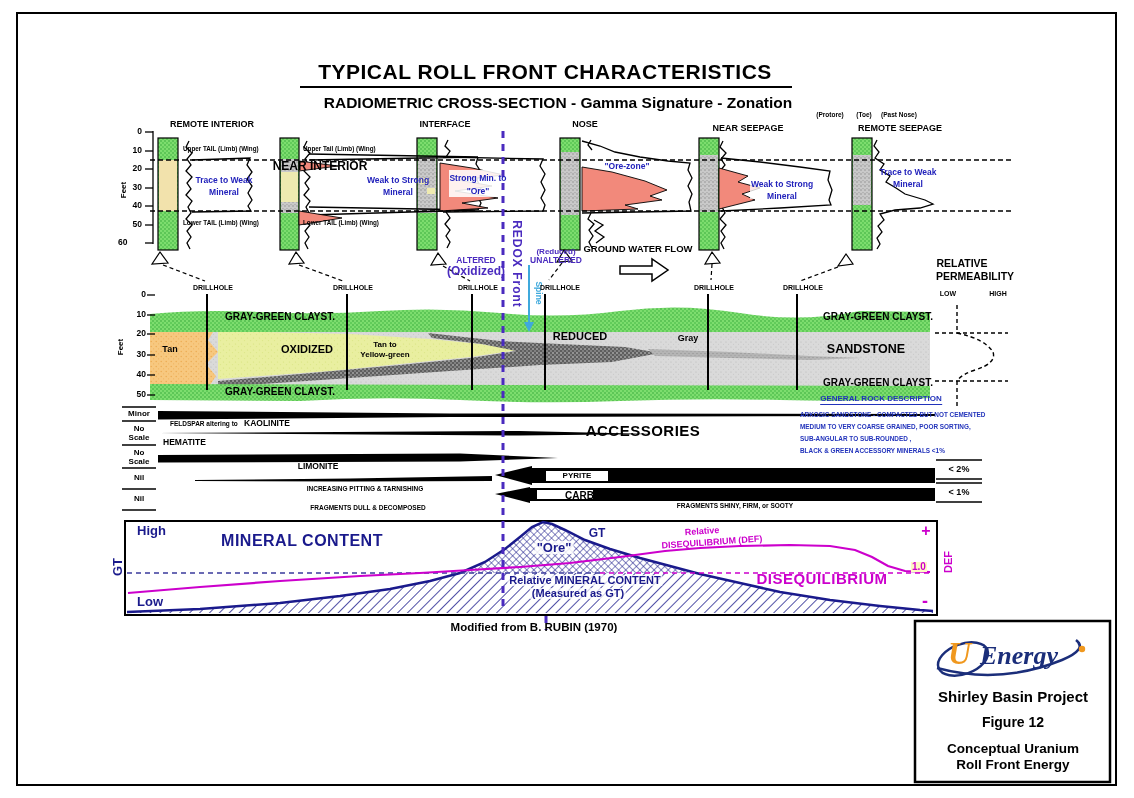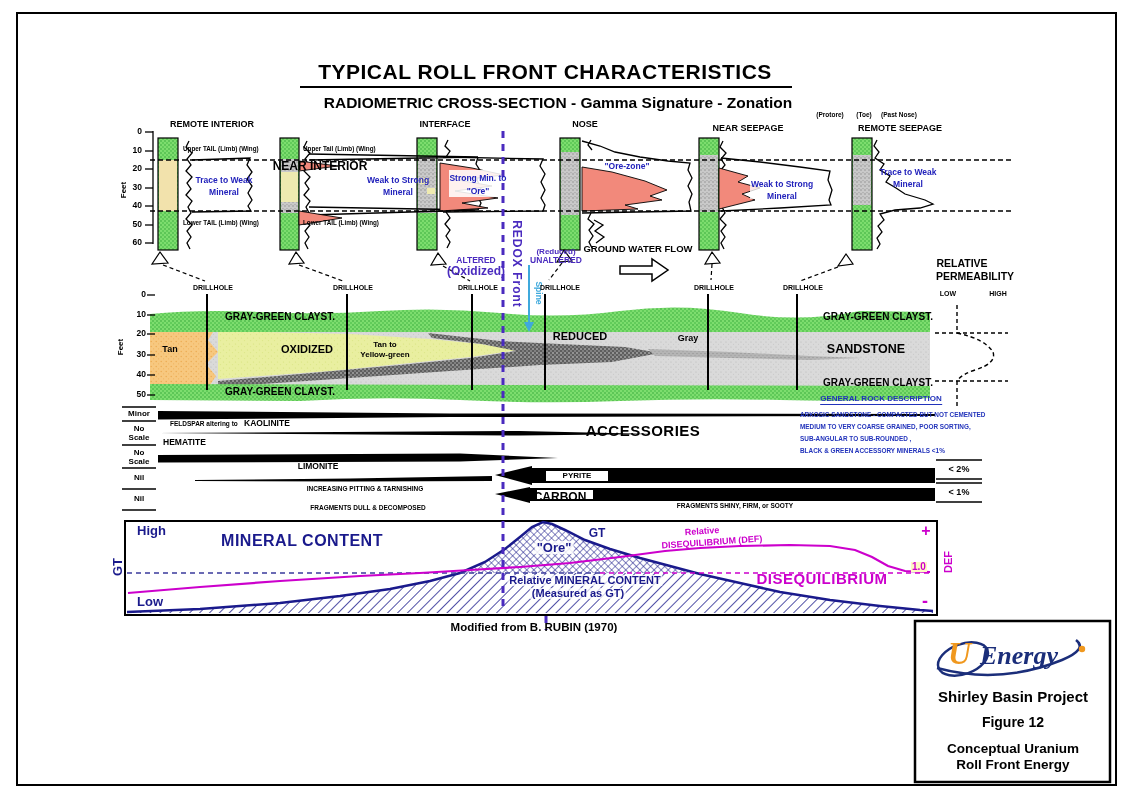--- a/index.html
+++ b/index.html
@@ -275,21 +275,21 @@
 
 <div class="lb ctr b" style="left:558px;top:95px;font-size:15.5px;">RADIOMETRIC CROSS-SECTION -  Gamma Signature  - Zonation</div>
 <div class="lb ctr b" style="left:545px;top:61px;font-size:21px;letter-spacing:.5px;">TYPICAL ROLL FRONT CHARACTERISTICS</div>
 
 <div class="lb b" style="left:118px;top:127px;width:24px;text-align:right;font-size:8.5px;">0</div>
 <div class="lb b" style="left:118px;top:146px;width:24px;text-align:right;font-size:8.5px;">10</div>
 <div class="lb b" style="left:118px;top:164px;width:24px;text-align:right;font-size:8.5px;">20</div>
 <div class="lb b" style="left:118px;top:183px;width:24px;text-align:right;font-size:8.5px;">30</div>
 <div class="lb b" style="left:118px;top:201px;width:24px;text-align:right;font-size:8.5px;">40</div>
 <div class="lb b" style="left:118px;top:220px;width:24px;text-align:right;font-size:8.5px;">50</div>
-<div class="lb b" style="left:118px;top:238px;width:24px;text-align:right;font-size:8.5px;">60</div>
+<div class="lb b" style="left:118px;top:238px;width:24px;text-align:left;font-size:8.5px;">60</div>
 <div class="lb rc b" style="left:124px;top:190px;font-size:8px;">Feet</div>
 
 <div class="lb ctr b" style="left:212px;top:120px;font-size:9px;">REMOTE INTERIOR</div>
 <div class="lb ctr b" style="left:320px;top:120px;font-size:12px;margin-top:40px;">NEAR INTERIOR</div>
 <div class="lb ctr b" style="left:445px;top:120px;font-size:9px;">INTERFACE</div>
 <div class="lb ctr b" style="left:585px;top:120px;font-size:9px;">NOSE</div>
 <div class="lb ctr b" style="left:748px;top:124px;font-size:9px;">NEAR SEEPAGE</div>
 <div class="lb ctr b" style="left:900px;top:124px;font-size:9px;">REMOTE SEEPAGE</div>
 <div class="lb ctr b" style="left:830px;top:112px;font-size:6.5px;">(Protore)</div>
 <div class="lb ctr b" style="left:864px;top:112px;font-size:6.5px;">(Toe)</div>
@@ -362,21 +362,21 @@
 <div class="lb b" style="left:124px;top:448px;width:30px;text-align:center;font-size:8px;white-space:normal;line-height:1.15;">No Scale</div>
 <div class="lb b" style="left:124px;top:474px;width:30px;text-align:center;font-size:8px;">Nil</div>
 <div class="lb b" style="left:124px;top:495px;width:30px;text-align:center;font-size:8px;">Nil</div>
 <div class="lb b" style="left:170px;top:421px;font-size:6.5px;">FELDSPAR altering to</div>
 <div class="lb b" style="left:244px;top:419px;font-size:8.5px;">KAOLINITE</div>
 <div class="lb b" style="left:163px;top:438px;font-size:8.5px;">HEMATITE</div>
 <div class="lb ctr b" style="left:318px;top:462px;font-size:8.5px;">LIMONITE</div>
 <div class="lb ctr b" style="left:365px;top:486px;font-size:6.5px;">INCREASING PITTING &amp; TARNISHING</div>
 <div class="lb ctr b" style="left:368px;top:505px;font-size:6.5px;">FRAGMENTS DULL &amp; DECOMPOSED</div>
 <div class="lb ctr b" style="left:577px;top:472px;font-size:8px;">PYRITE</div>
-<div class="lb ctr b" style="left:560px;top:491px;font-size:12px;text-align:center;">CARBON</div>
+<div class="lb ctr b" style="left:587px;top:491px;font-size:10px;text-align:center;">CARBON</div>
 <div class="lb ctr b" style="left:735px;top:503px;font-size:6.5px;">FRAGMENTS SHINY, FIRM, or SOOTY</div>
 <div class="lb ctr b" style="left:959px;top:465px;font-size:9px;">&lt; 2%</div>
 <div class="lb ctr b" style="left:959px;top:488px;font-size:9px;">&lt; 1%</div>
 
 <div class="lb b navy" style="left:137px;top:524px;font-size:13px;">High</div>
 <div class="lb b navy" style="left:137px;top:595px;font-size:13px;">Low</div>
 <div class="lb rc b navy" style="left:117px;top:567px;font-size:13px;">GT</div>
 <div class="lb ctr b navy" style="left:302px;top:533px;font-size:16px;letter-spacing:.5px;">MINERAL CONTENT</div>
 <div class="lb ctr b navy wbg" style="left:554px;top:541px;font-size:13px;">"Ore"</div>
 <div class="lb ctr b navy" style="left:597px;top:527px;font-size:12px;">GT</div>

